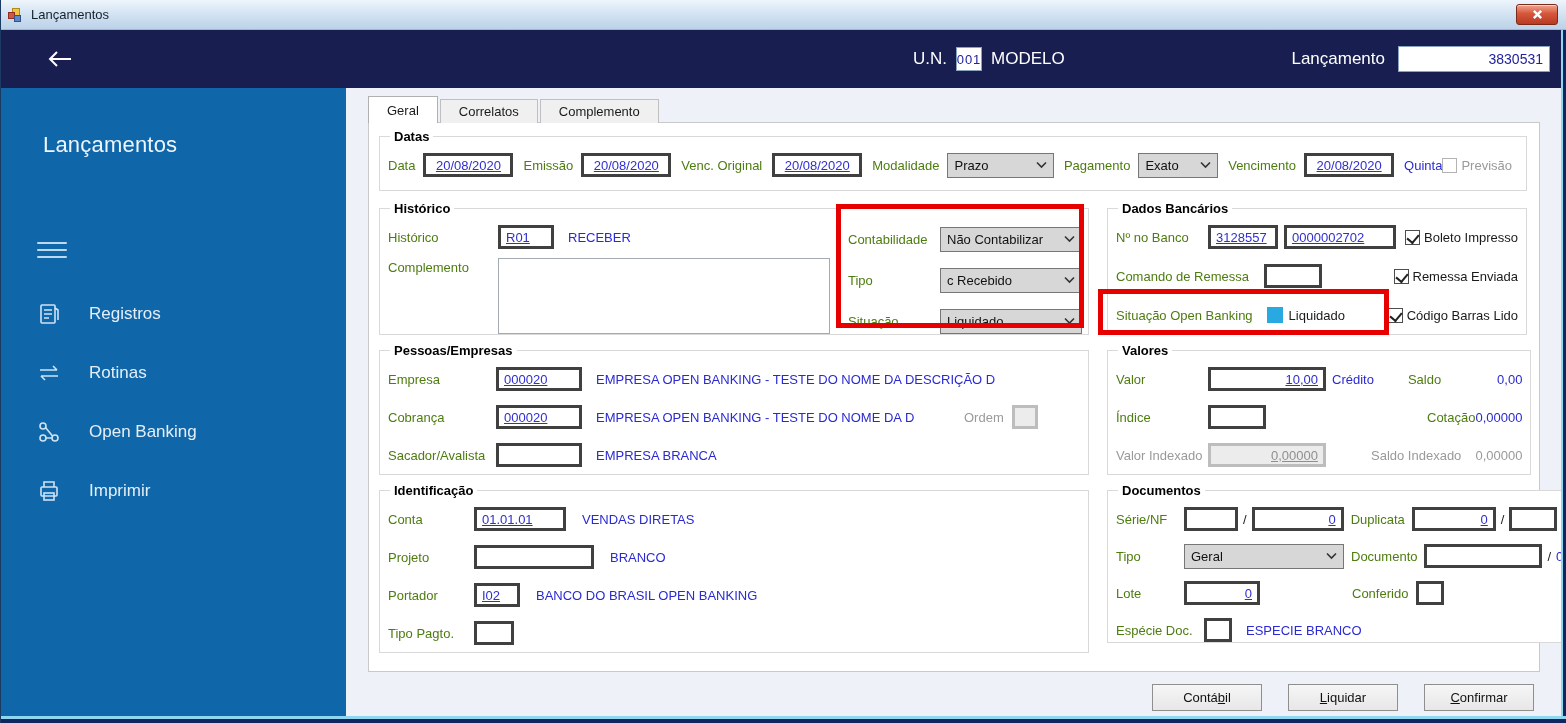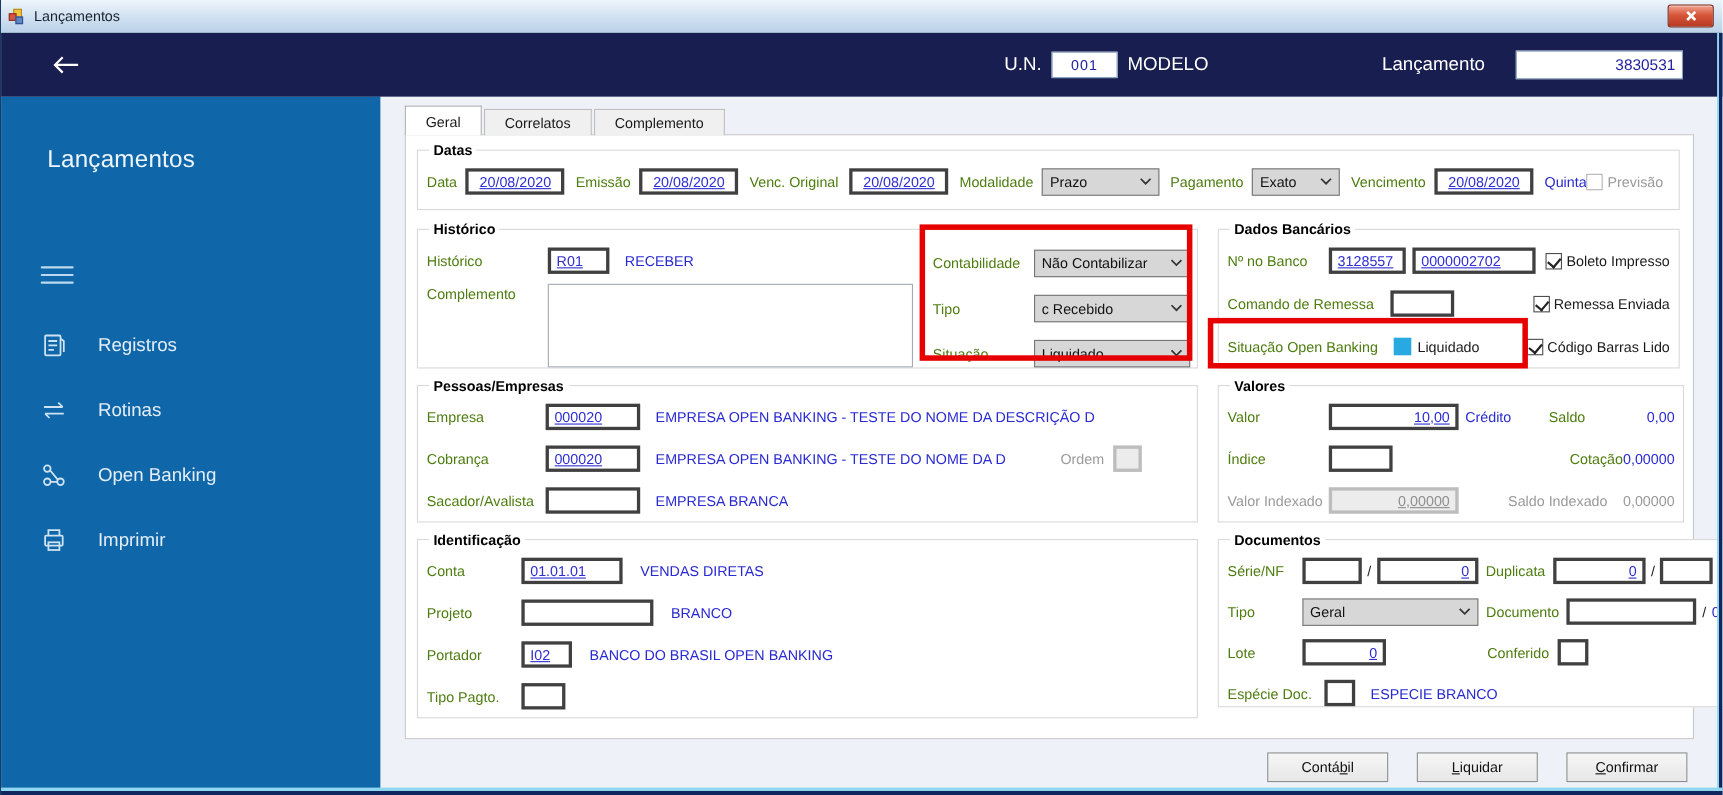--- a/index.html
+++ b/index.html
@@ -21,23 +21,23 @@
     background:linear-gradient(#f0a590,#d6573b 45%,#b83a22); border:1px solid #7e2a18;
     box-shadow:inset 0 1px 0 rgba(255,255,255,.55); display:flex; align-items:center; justify-content:center; }
   .close-btn svg { width:11px; height:11px; stroke:#fff; stroke-width:2.6; }
   
   .appheader { position:absolute; left:0; top:30px; width:100%; height:58px; background:#181e50;
     color:#fff; display:flex; align-items:center; }
   .back { margin-left:46px; width:30px; display:flex; align-items:center; }
   .back svg { width:26px; height:20px; stroke:#fff; stroke-width:2; fill:none; }
   .appheader .htitle { margin-left:22px; font-size:20px; }
   .un-group { position:absolute; left:912px; display:flex; align-items:center; gap:9px; font-size:17px; }
-  .un-box { width:60px; height:24px; background:#fff; border:1px solid #8aa2c0; color:#22229e;
+  .un-box { width:26px; height:24px; background:#fff; border:1px solid #8aa2c0; color:#22229e;
     font-size:13px; display:flex; align-items:center; justify-content:center; letter-spacing:1px; }
-  .lanc-group { position:absolute; right:36px; display:flex; align-items:center; gap:28px; font-size:17px; }
+  .lanc-group { position:absolute; right:16px; display:flex; align-items:center; gap:13px; font-size:17px; }
   .lanc-box { width:152px; height:26px; background:#fff; border:1px solid #8aa2c0; color:#22229e;
     font-size:14px; display:flex; align-items:center; justify-content:flex-end; padding-right:6px; }
   
   .sidebar { position:absolute; left:0; top:88px; bottom:0; width:345px; background:#0f67a9; color:#e7f0f9; }
   .sb-title { margin:44px 0 0 42px; font-size:22px; font-weight:400; letter-spacing:.2px; color:#eef5fc; }
   .sb-menu-btn { margin:84px 0 0 36px; width:30px; }
   .sb-menu-btn span { display:block; height:2px; background:#bcd9f0; margin:5px 0; border-radius:1px; }
   .sb-nav { margin-top:26px; }
   .sb-item { display:flex; align-items:center; height:59px; padding-left:36px; cursor:default; }
   .sb-item svg { width:24px; height:24px; stroke:#cfe3f4; fill:none; stroke-width:1.6; }

